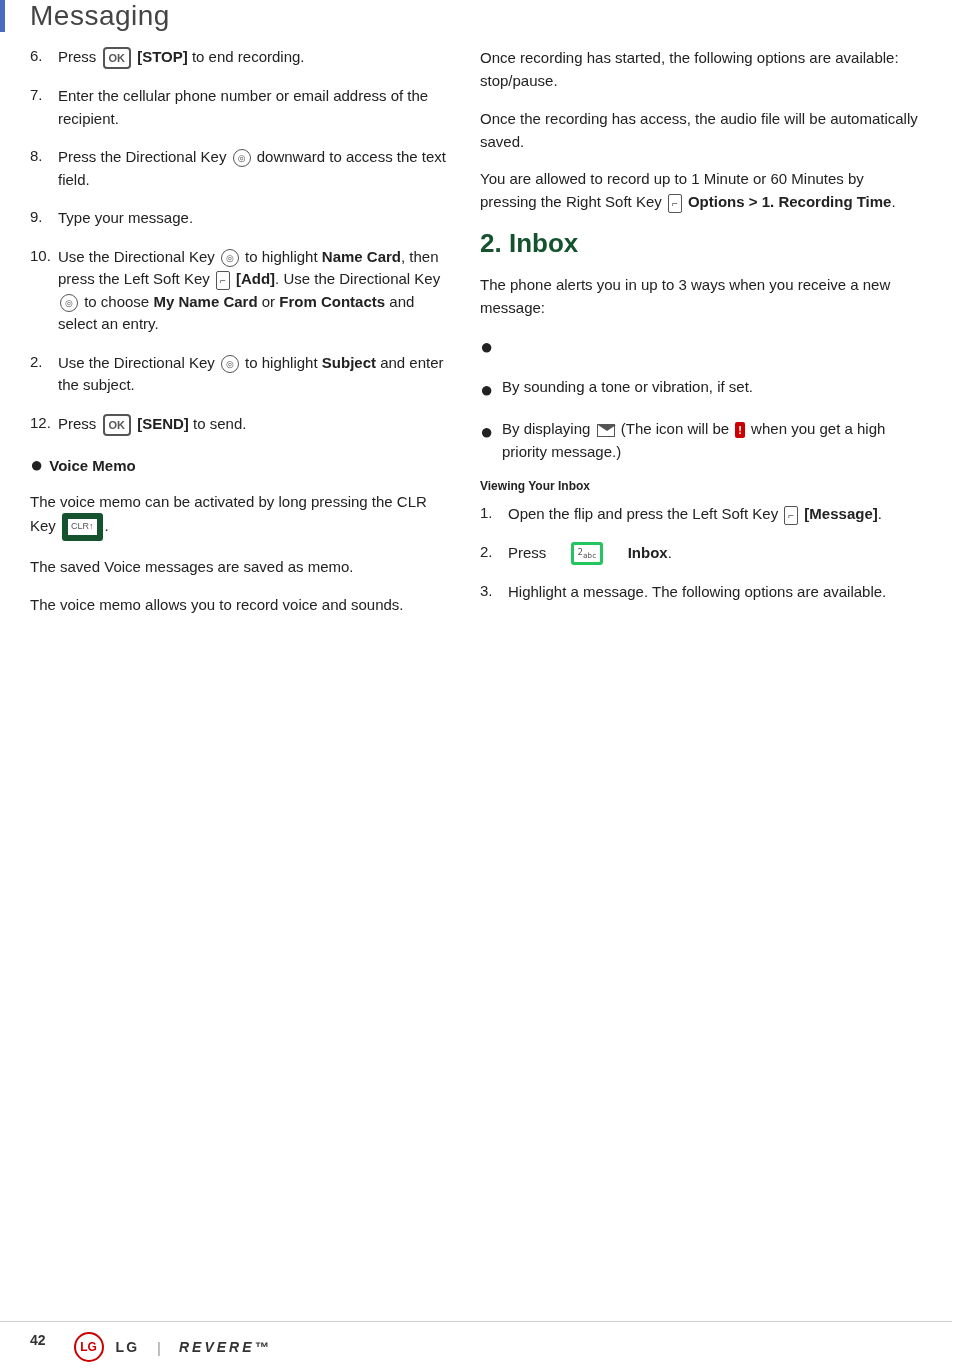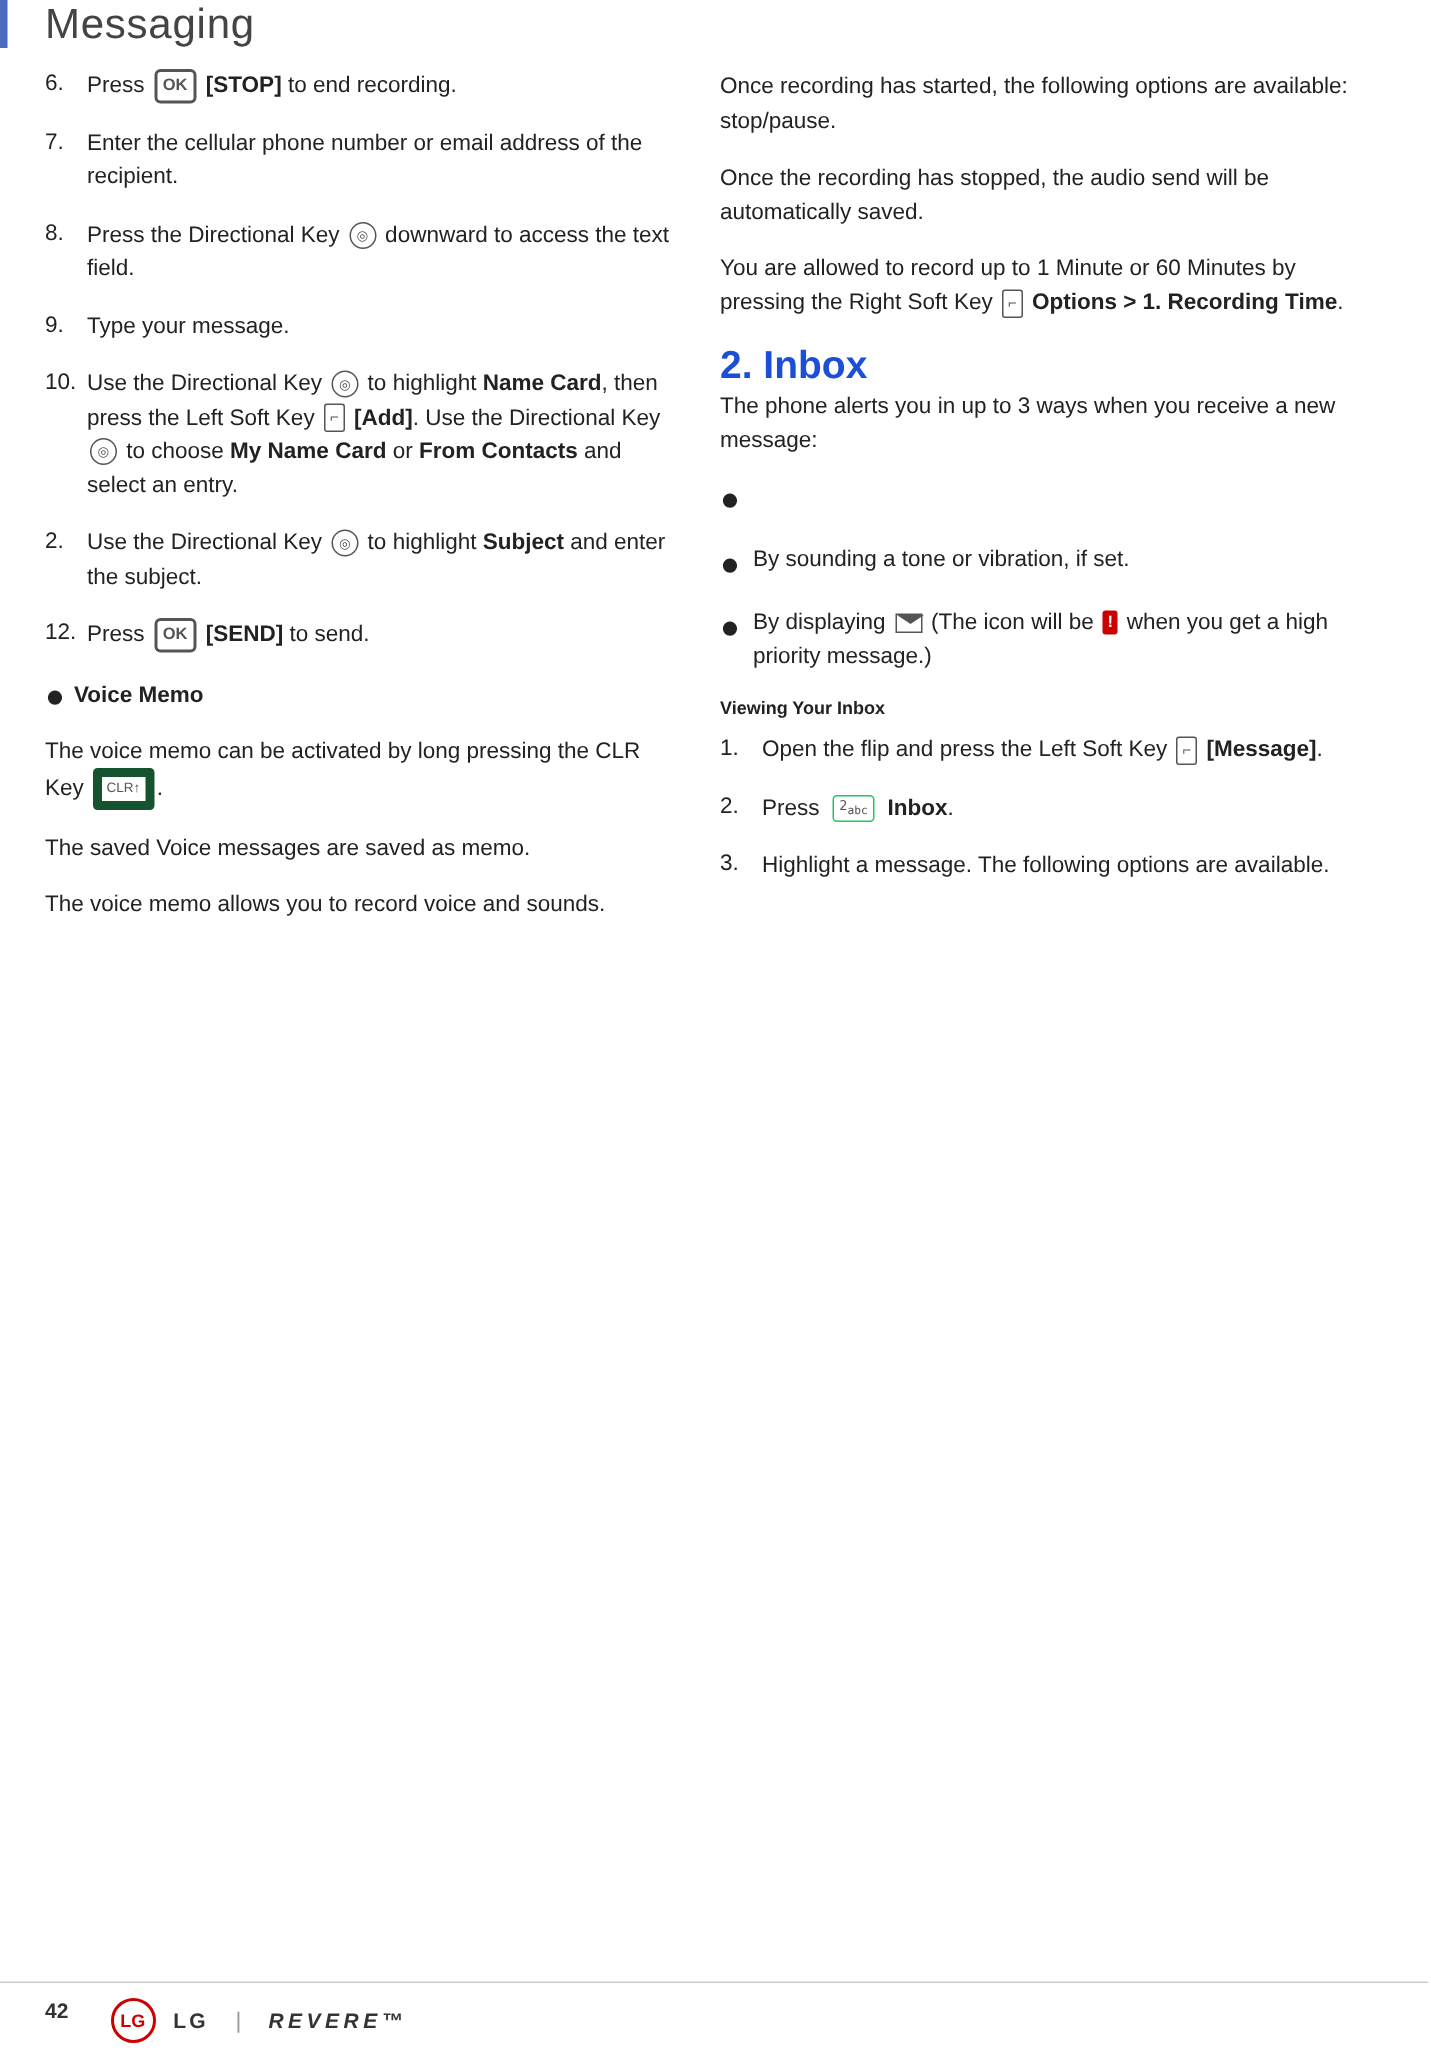--- a/index.html
+++ b/index.html
@@ -125,21 +125,22 @@
       font-size: 15px;
       line-height: 1.55;
       color: #222;
       margin-bottom: 14px;
     }
 
     
     .section-heading {
       font-size: 26px;
       font-weight: bold;
-      color: #1d4ed8;
+      color: #14532d;
+      margin-bottom: 14px;
       margin-top: 10px;
     }
 
     
     .subheading {
       font-size: 12px;
       font-weight: bold;
       color: #222;
       margin-bottom: 10px;
     }
@@ -221,26 +222,26 @@
       font-weight: bold;
       font-size: 11px;
       border-radius: 2px;
       padding: 0 3px;
       vertical-align: middle;
       margin: 0 2px;
     }
 
     .icon-2abc {
       display: inline-block;
-      border: 1px solid #22c55e;
+      border: 3px solid #22c55e;
       border-radius: 3px;
       padding: 1px 4px;
       font-size: 9px;
       color: #555;
-      margin: 0 4px;
+      margin: 0 20px;
       vertical-align: middle;
       font-family: monospace;
       text-align: center;
     }
 
     
     .footer {
       display: flex;
       align-items: flex-start;
       padding: 10px 30px;
@@ -391,21 +392,21 @@
       </p>
 
     </div>
 
     <div class="right-col">
 
       <p class="para">
         Once recording has started, the following options are available: stop/pause.
       </p>
       <p class="para">
-        Once the recording has stopped, the audio send will be automatically saved.
+        Once the recording has access, the audio file will be automatically saved.
       </p>
       <p class="para">
         You are allowed to record up to 1 Minute or 60 Minutes by pressing the Right Soft Key <span class="icon-soft">⌐</span> <strong>Options &gt; 1. Recording Time</strong>.
       </p>
 
       <div class="section-heading">2. Inbox</div>
 
       <p class="para">The phone alerts you in up to 3 ways when you receive a new message:</p>
 
       <div class="bullet-section">

